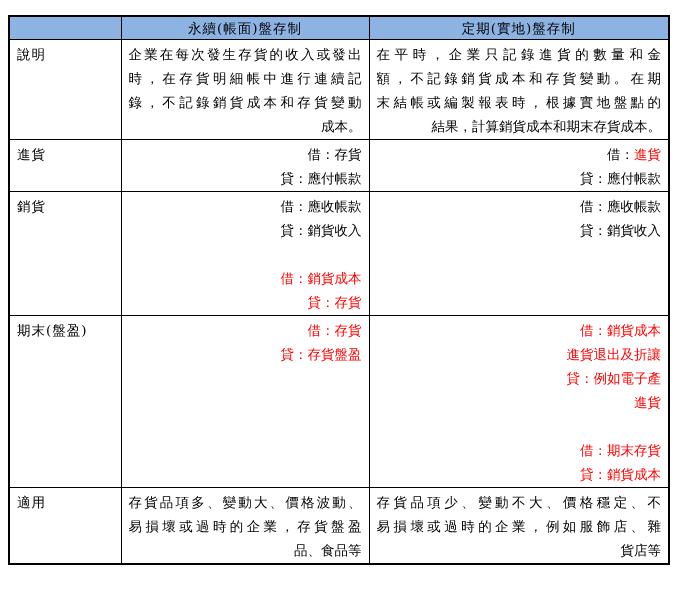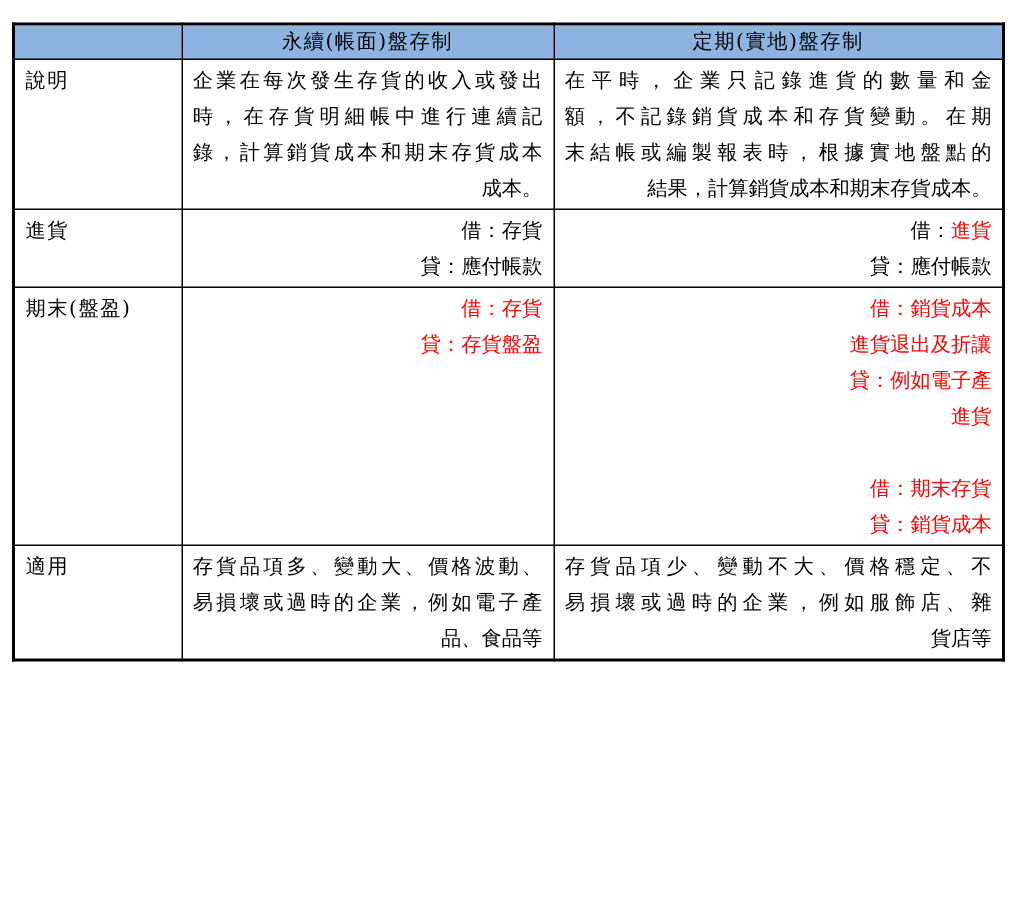--- a/index.html
+++ b/index.html
@@ -79,39 +79,53 @@
         <th>永續(帳面)盤存制</th>
         <th>定期(實地)盤存制</th>
       </tr>
     </thead>
     <tbody>
         <tr style="height: 99px;">
           <td class="label-cell">說明</td>
           <td>
             <div class="line j"><span class="">企業在每次發生存貨的收入或發出</span></div>
             <div class="line j"><span class="">時，在存貨明細帳中進行連續記</span></div>
-            <div class="line j"><span class="">錄，計算銷貨成本和期末存貨成本</span></div>
+            <div class="line j"><span class="">錄，不記錄銷貨成本和存貨變動</span></div>
             <div class="line"><span class="">成本。</span></div>
           </td>
           <td>
             <div class="line j"><span class="">在平時，企業只記錄進貨的數量和金</span></div>
             <div class="line j"><span class="">額，不記錄銷貨成本和存貨變動。在期</span></div>
             <div class="line j"><span class="">末結帳或編製報表時，根據實地盤點的</span></div>
             <div class="line"><span class="">結果，計算銷貨成本和期末存貨成本。</span></div>
           </td>
         </tr>
         <tr style="height: 49px;">
           <td class="label-cell">進貨</td>
           <td>
             <div class="line"><span class="">借：存貨</span></div>
             <div class="line"><span class="">　　貸：應付帳款</span></div>
           </td>
           <td>
             <div class="line"><span class="">借：</span><span class="red">進貨</span></div>
             <div class="line"><span class="">　　貸：應付帳款</span></div>
+          </td>
+        </tr>
+        <tr style="height: 119px;">
+          <td class="label-cell">銷貨</td>
+          <td>
+            <div class="line"><span class="">借：應收帳款</span></div>
+            <div class="line"><span class="">　　貸：銷貨收入</span></div>
+            <div class="line"><span class=""></span></div>
+            <div class="line"><span class="red">借：銷貨成本</span></div>
+            <div class="line"><span class="red">　貸：存貨</span></div>
+          </td>
+          <td>
+            <div class="line"><span class="">借：應收帳款</span></div>
+            <div class="line"><span class="">　貸：銷貨收入</span></div>
           </td>
         </tr>
         <tr style="height: 171px;">
           <td class="label-cell">期末(盤盈)</td>
           <td>
             <div class="line"><span class="red">借：存貨</span></div>
             <div class="line"><span class="red">　貸：存貨盤盈</span></div>
           </td>
           <td>
             <div class="line"><span class="red">借：銷貨成本</span></div>
@@ -120,21 +134,21 @@
             <div class="line"><span class="red">　　　　　進貨</span></div>
             <div class="line"><span class="red"></span></div>
             <div class="line"><span class="red">借：期末存貨</span></div>
             <div class="line"><span class="red">　　貸：銷貨成本</span></div>
           </td>
         </tr>
         <tr style="height: 75px;">
           <td class="label-cell">適用</td>
           <td>
             <div class="line j"><span class="">存貨品項多、變動大、價格波動、</span></div>
-            <div class="line j"><span class="">易損壞或過時的企業，例如電子產</span></div>
+            <div class="line j"><span class="">易損壞或過時的企業，存貨盤盈</span></div>
             <div class="line"><span class="">品、食品等</span></div>
           </td>
           <td>
             <div class="line j"><span class="">存貨品項少、變動不大、價格穩定、不</span></div>
             <div class="line j"><span class="">易損壞或過時的企業，例如服飾店、雜</span></div>
             <div class="line"><span class="">貨店等</span></div>
           </td>
         </tr>
       </tbody>
   </table>

